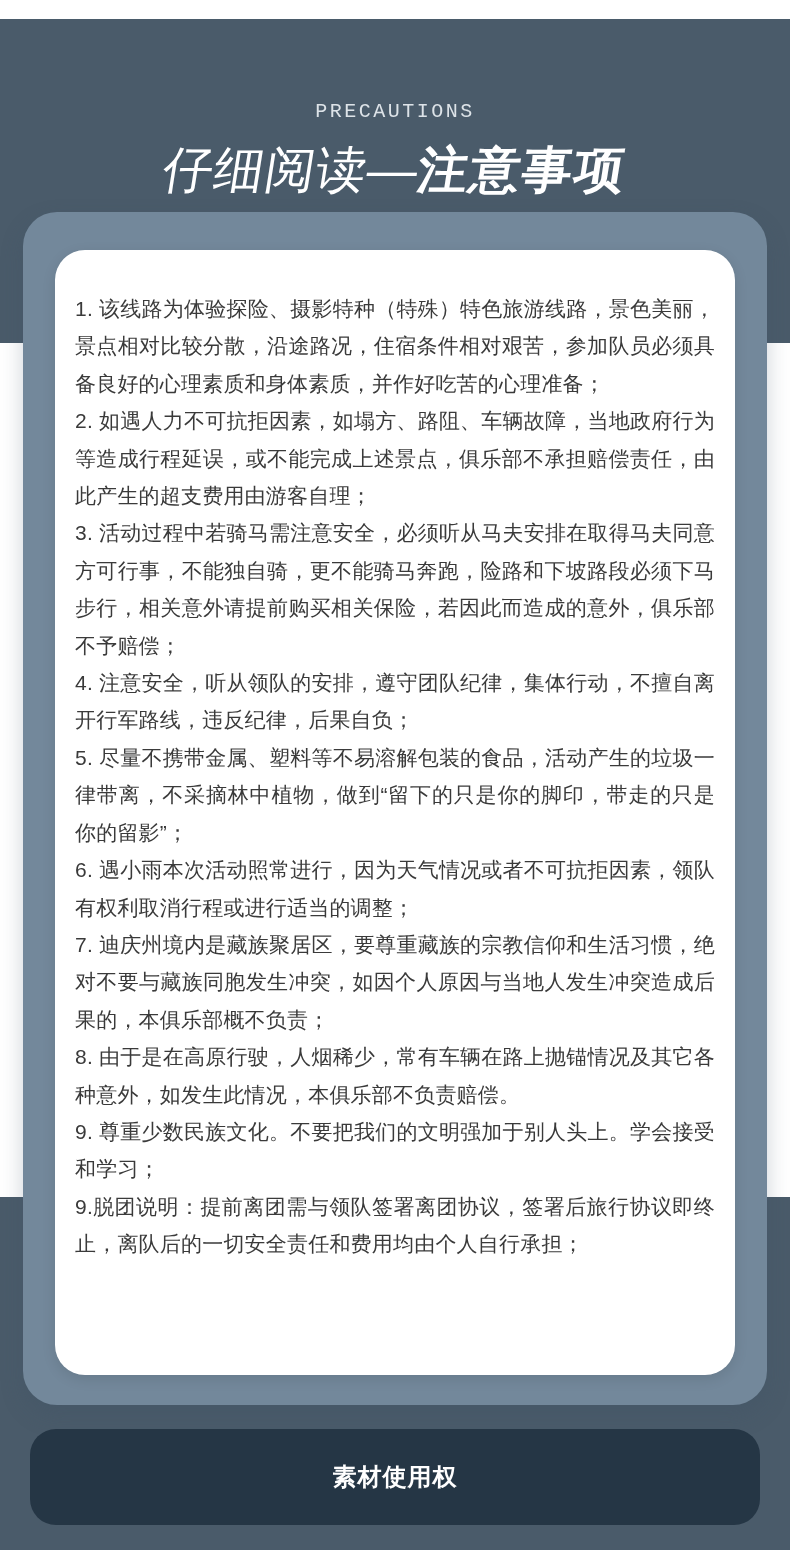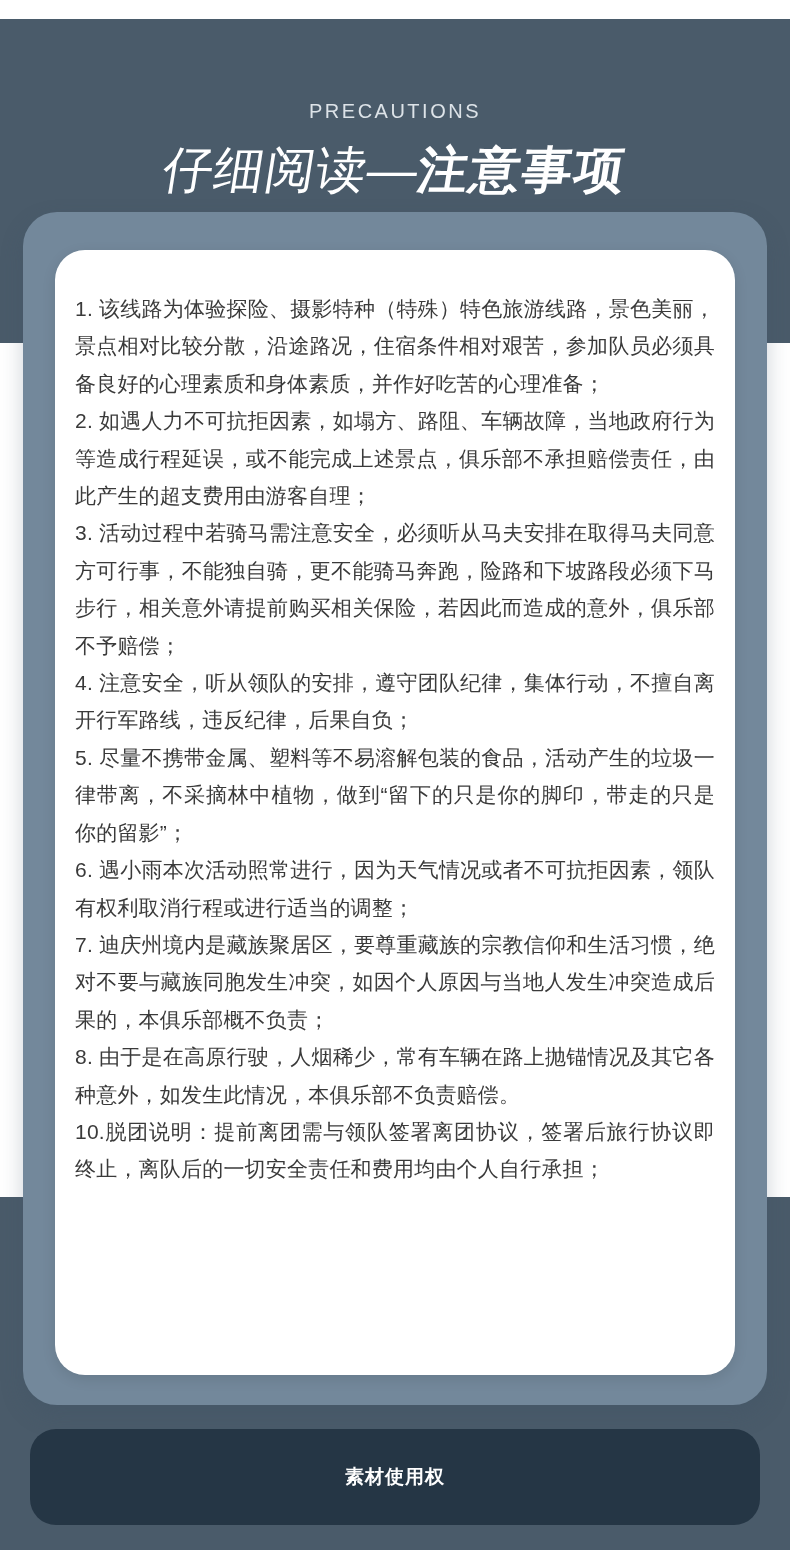--- a/index.html
+++ b/index.html
@@ -31,20 +31,21 @@
   
   .eyebrow {
     position: absolute;
     left: 0; top: 100px;
     width: 790px;
     text-align: center;
     color: #dde3e8;
     font-size: 20px;
     letter-spacing: 2.5px;
     font-weight: 400;
+    font-family: Liberation Mono, monospace;
   }
   .hero-title {
     position: absolute;
     left: 0; top: 140px;
     width: 790px;
     text-align: center;
     color: #ffffff;
     font-size: 50px;
     line-height: 60px;
     transform: skewX(-9deg);
@@ -88,21 +89,21 @@
     background: #253645;
     border-radius: 26px;
     display: flex;
     flex-direction: column;
     align-items: center;
     justify-content: center;
     gap: 6px;
   }
   .usage-title {
     color: #ffffff;
-    font-size: 19px;
+    font-size: 24px;
     font-weight: 700;
     letter-spacing: 1px;
   }
   .usage-text {
     color: #eef1f4;
     font-size: 20px;
     letter-spacing: 0.5px;
   }
 </style>
 </head>
@@ -124,21 +125,22 @@
   <div class="notice-card">
     <div class="notice-list">
         <p class="item">1. 该线路为体验探险、摄影特种（特殊）特色旅游线路，景色美丽，景点相对比较分散，沿途路况，住宿条件相对艰苦，参加队员必须具备良好的心理素质和身体素质，并作好吃苦的心理准备；</p>
         <p class="item">2. 如遇人力不可抗拒因素，如塌方、路阻、车辆故障，当地政府行为等造成行程延误，或不能完成上述景点，俱乐部不承担赔偿责任，由此产生的超支费用由游客自理；</p>
         <p class="item">3. 活动过程中若骑马需注意安全，必须听从马夫安排在取得马夫同意方可行事，不能独自骑，更不能骑马奔跑，险路和下坡路段必须下马步行，相关意外请提前购买相关保险，若因此而造成的意外，俱乐部不予赔偿；</p>
         <p class="item">4. 注意安全，听从领队的安排，遵守团队纪律，集体行动，不擅自离开行军路线，违反纪律，后果自负；</p>
         <p class="item">5. 尽量不携带金属、塑料等不易溶解包装的食品，活动产生的垃圾一律带离，不采摘林中植物，做到“留下的只是你的脚印，带走的只是你的留影”；</p>
         <p class="item">6. 遇小雨本次活动照常进行，因为天气情况或者不可抗拒因素，领队有权利取消行程或进行适当的调整；</p>
         <p class="item">7. 迪庆州境内是藏族聚居区，要尊重藏族的宗教信仰和生活习惯，绝对不要与藏族同胞发生冲突，如因个人原因与当地人发生冲突造成后果的，本俱乐部概不负责；</p>
         <p class="item">8. 由于是在高原行驶，人烟稀少，常有车辆在路上抛锚情况及其它各种意外，如发生此情况，本俱乐部不负责赔偿。</p>
-        <p class="item">10.脱团说明：提前离团需与领队签署离团协议，签署后旅行协议即终止，离队后的一切安全责任和费用均由个人自行承担；</p>
+        <p class="item">9. 尊重少数民族文化。不要把我们的文明强加于别人头上。学会接受和学习；</p>
+        <p class="item">9.脱团说明：提前离团需与领队签署离团协议，签署后旅行协议即终止，离队后的一切安全责任和费用均由个人自行承担；</p>
       </div>
   </div>
 
   <div class="usage-box">
     <div class="usage-title">素材使用权</div>
   </div>
 
 </div>
 
 </body></html>

